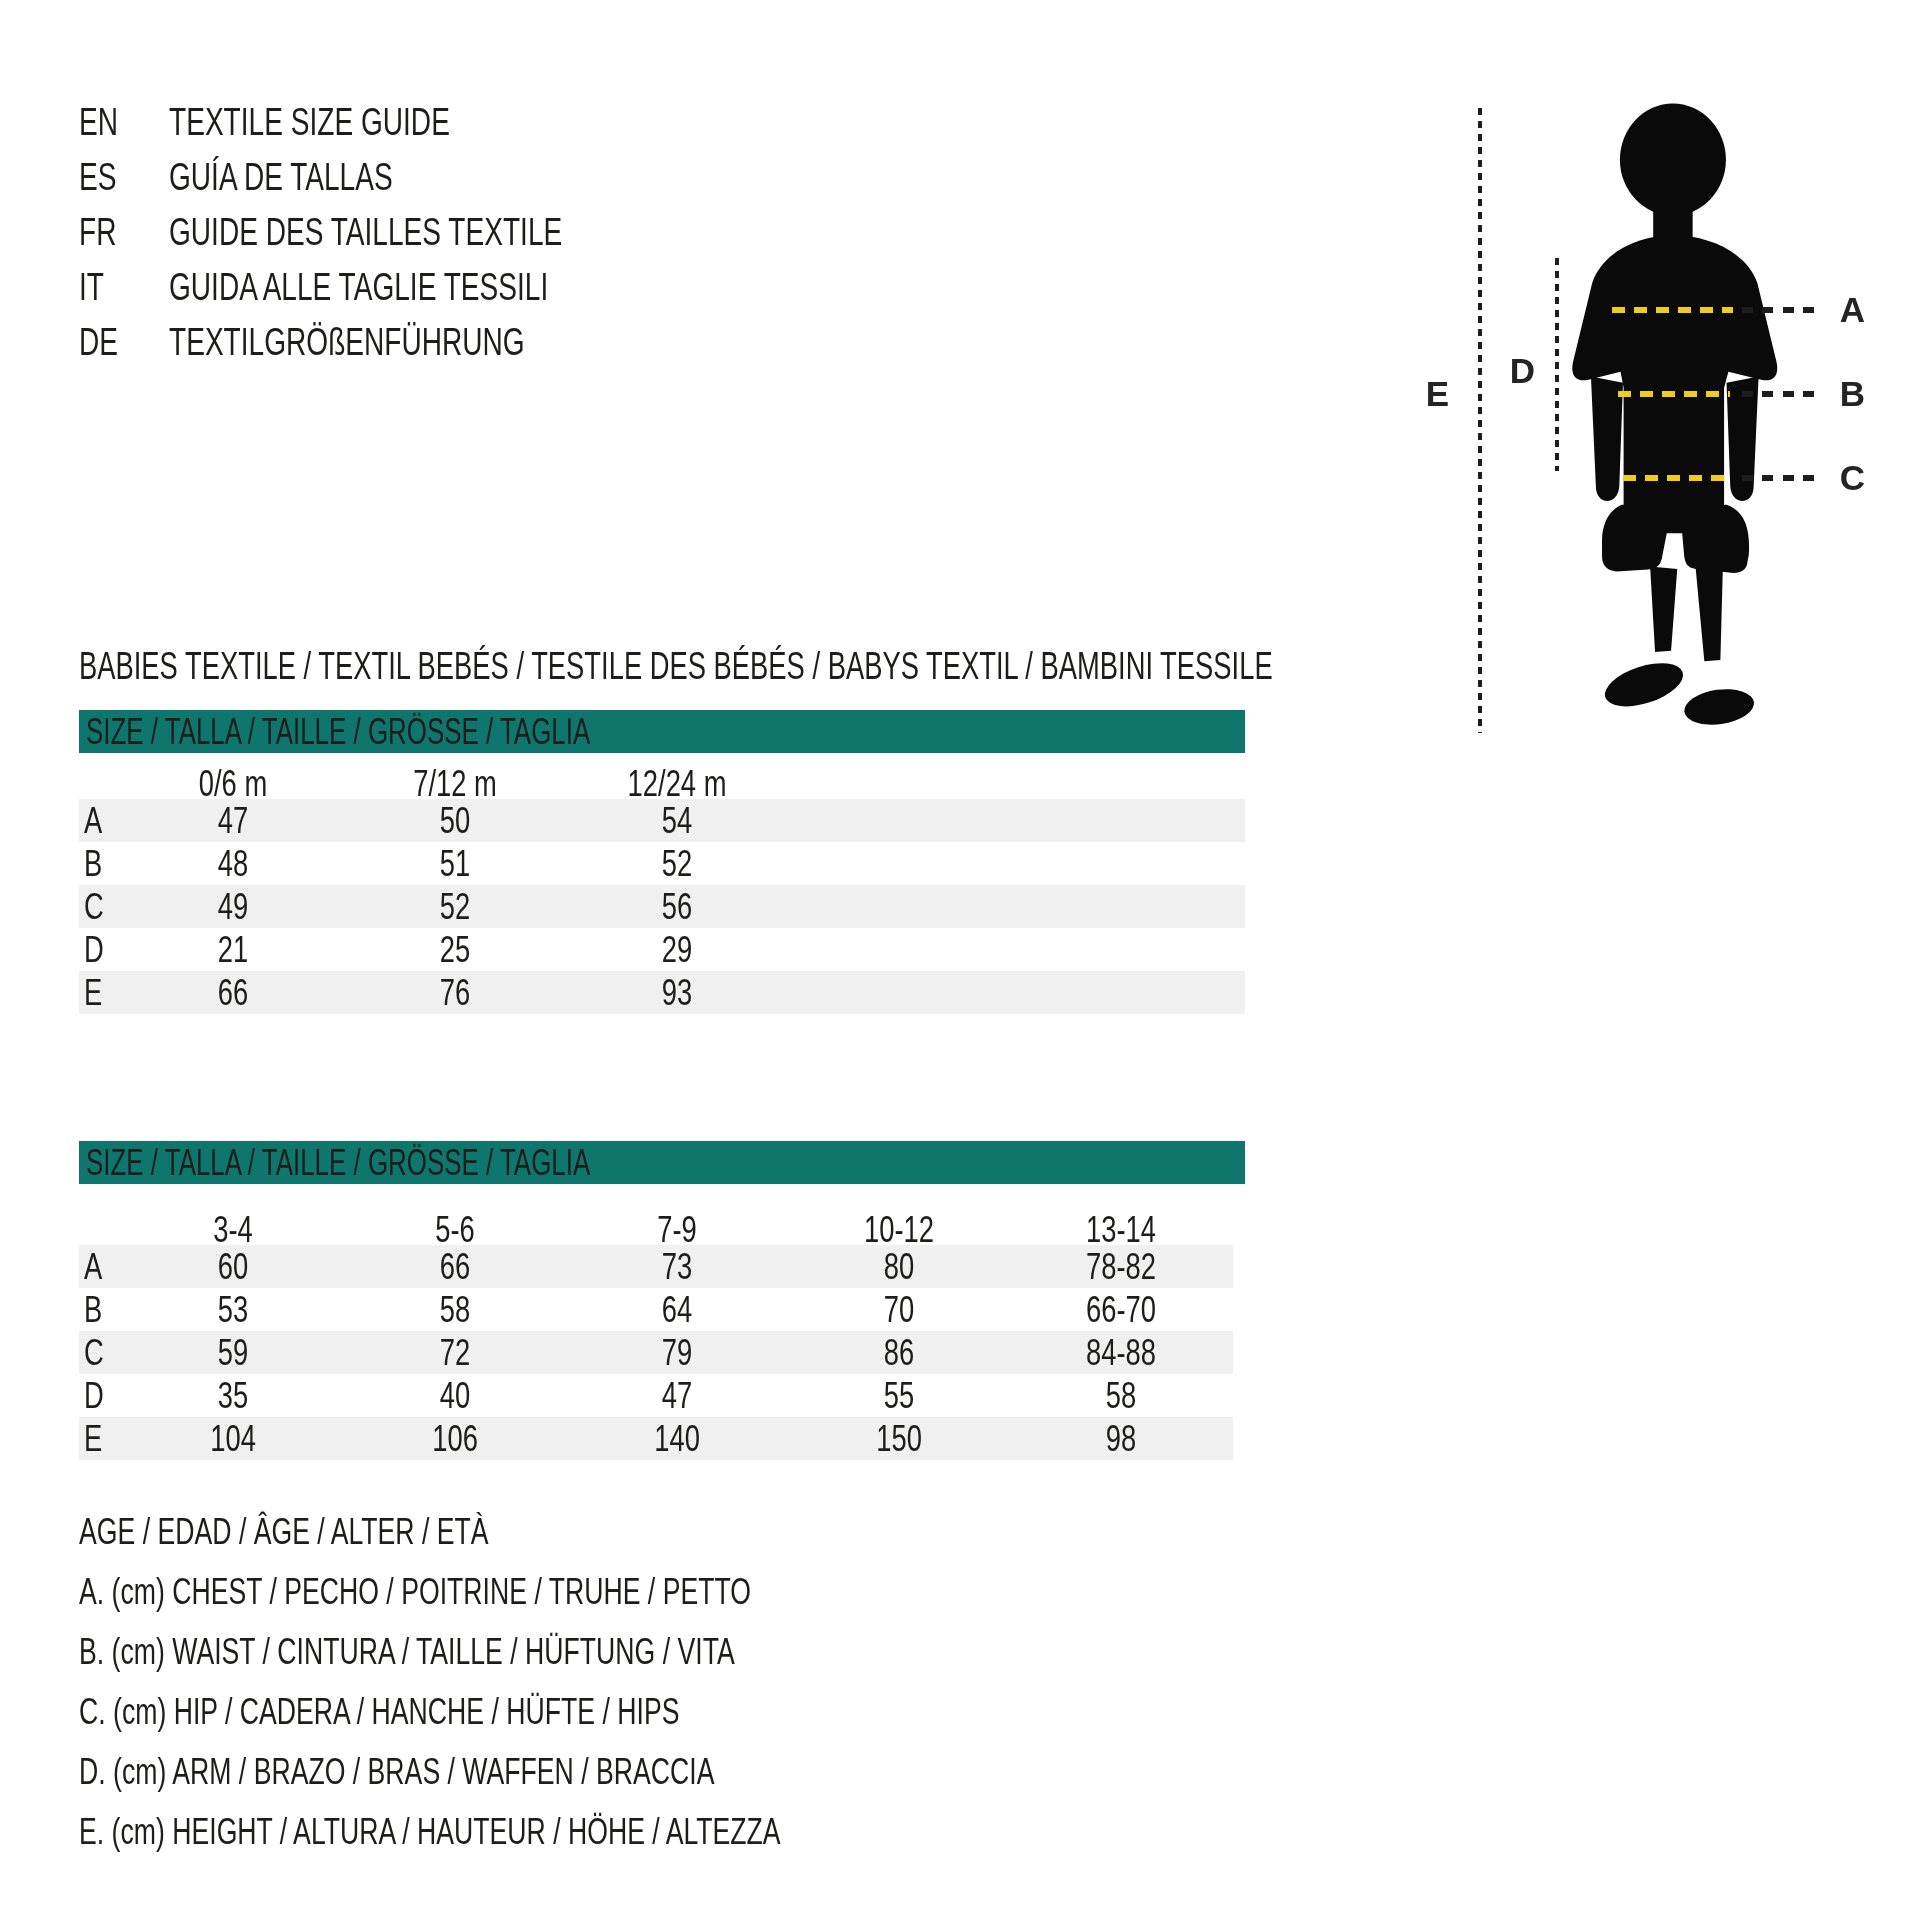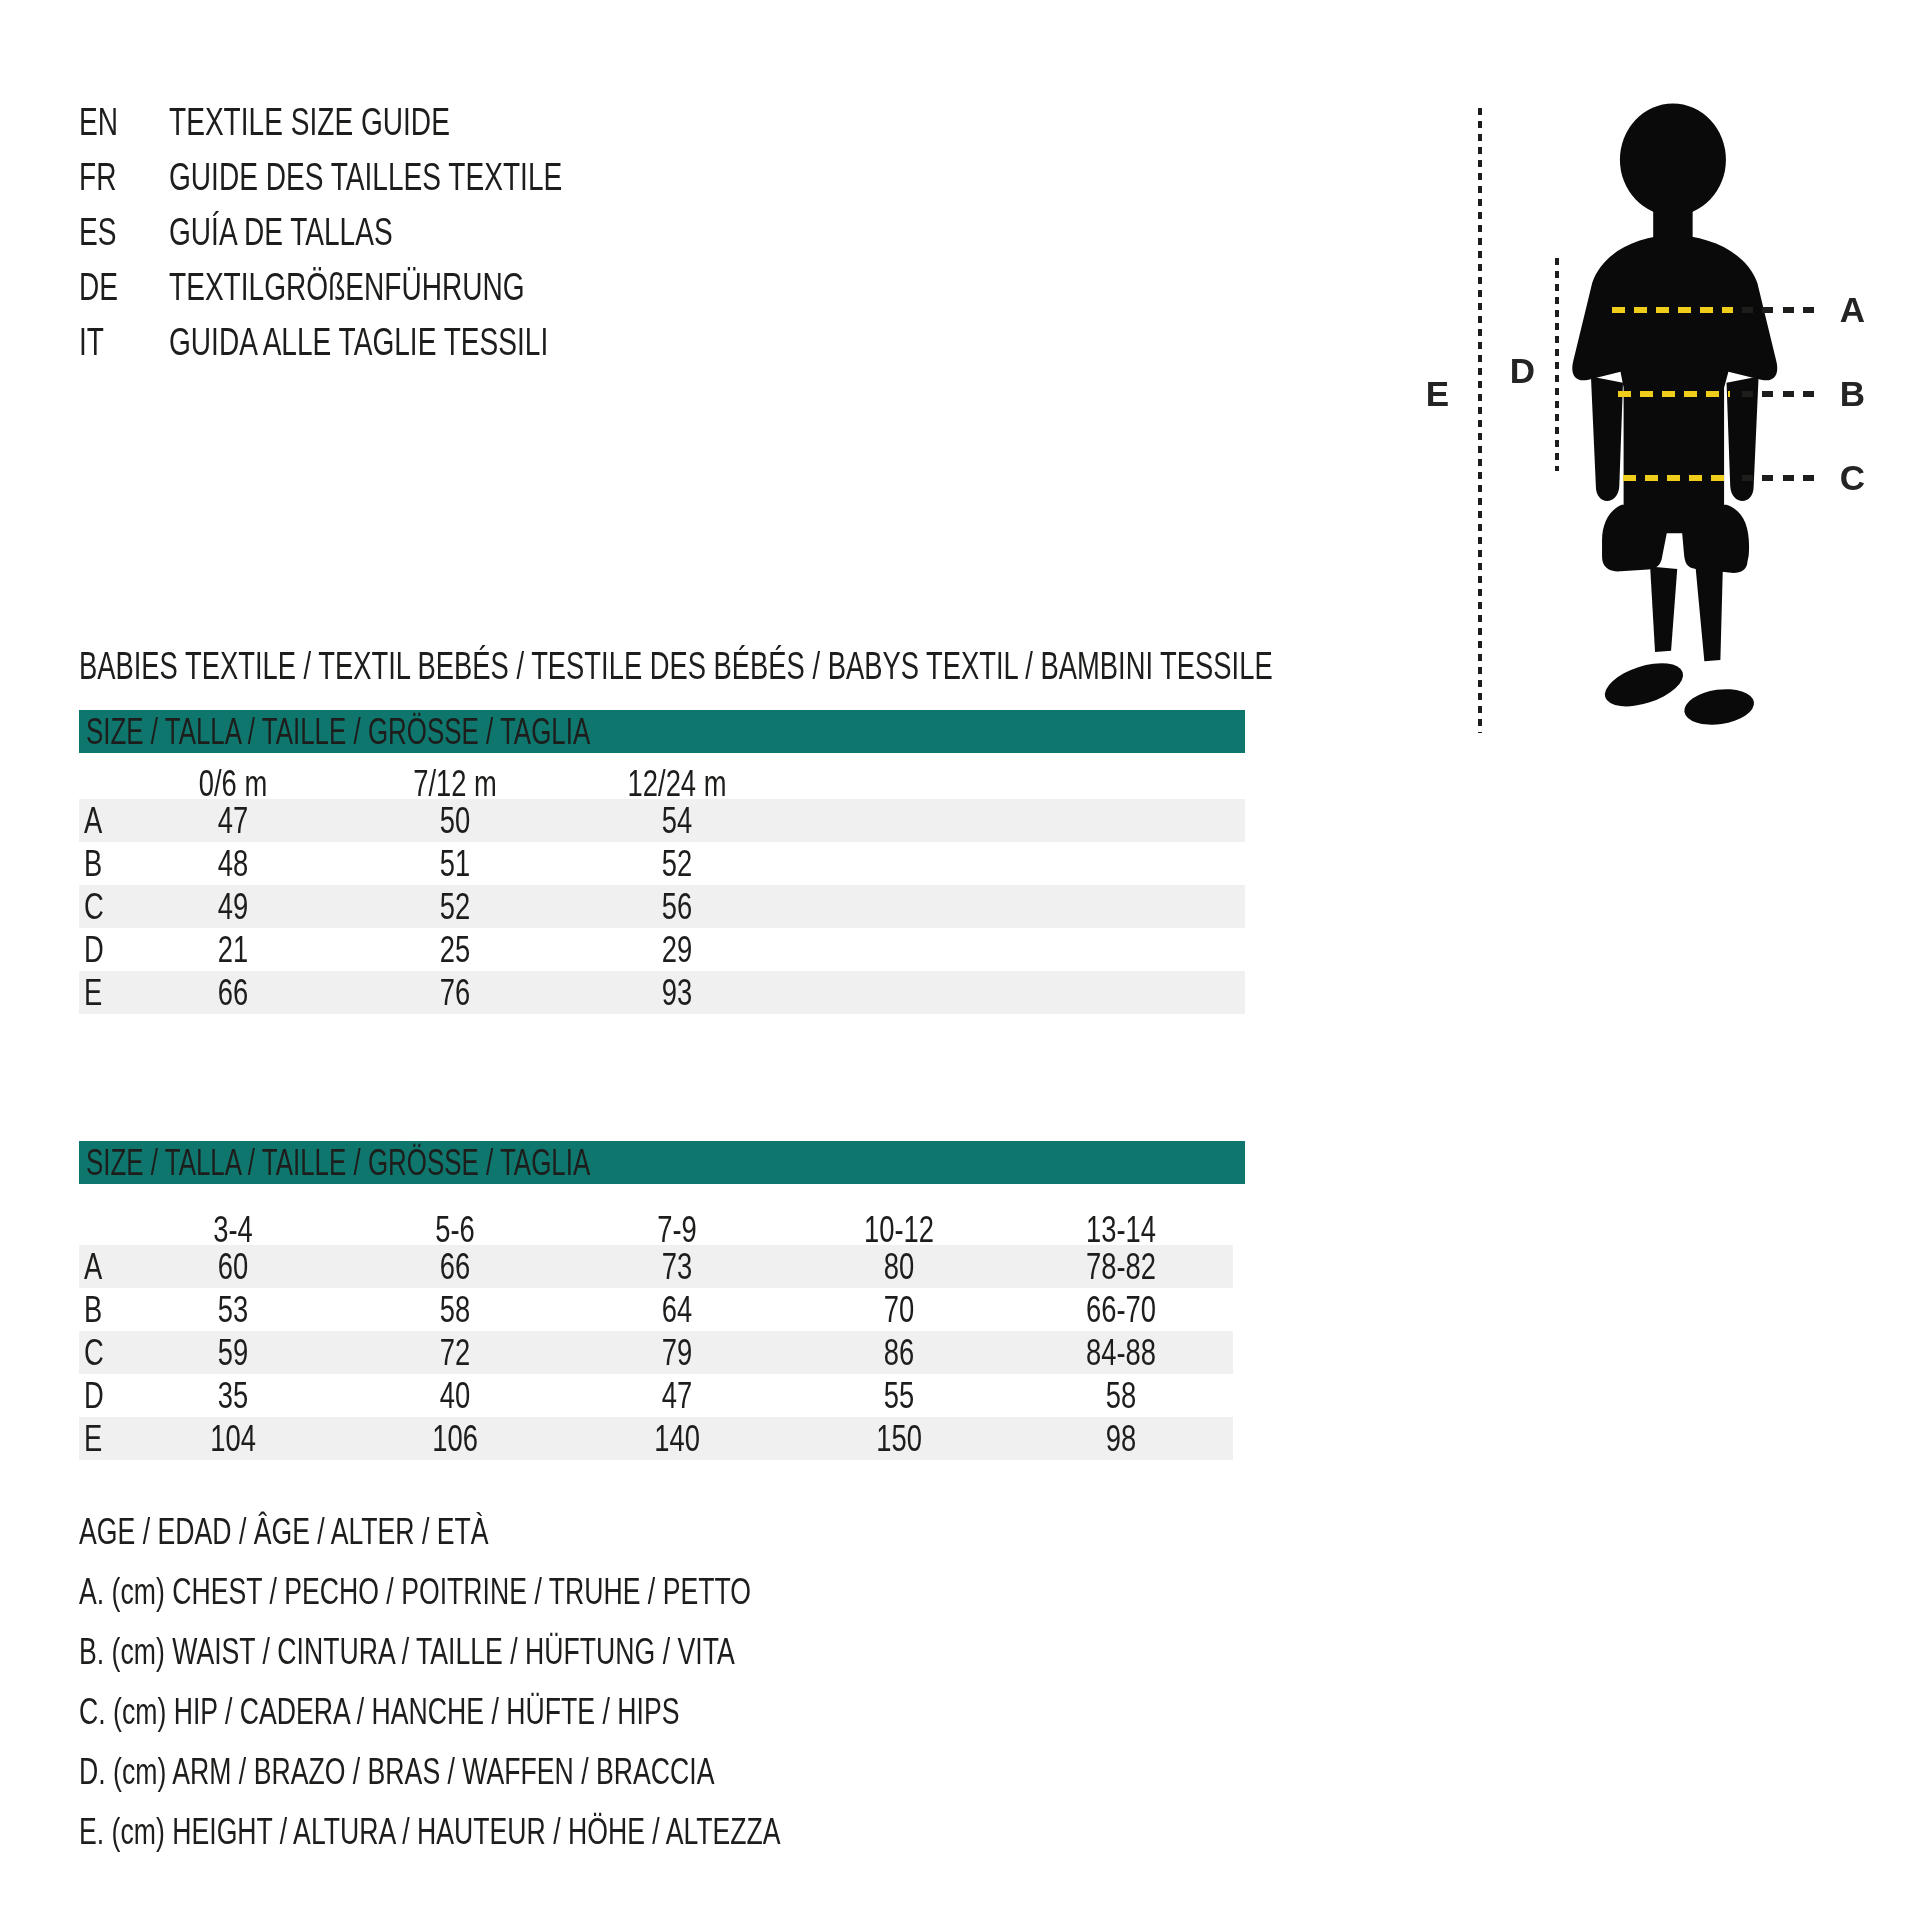--- a/index.html
+++ b/index.html
@@ -45,34 +45,34 @@
 <body>
 
 <div class="canvas">
 
   <div class="title-block">
     <div class="lang-row">
       <span class="lang-code"><span class="cx">EN</span></span>
       <span class="cx">TEXTILE SIZE GUIDE</span>
     </div>
     <div class="lang-row">
+      <span class="lang-code"><span class="cx">ES</span></span>
+      <span class="cx">GUÍA DE TALLAS</span>
+    </div>
+    <div class="lang-row">
       <span class="lang-code"><span class="cx">FR</span></span>
       <span class="cx">GUIDE DES TAILLES TEXTILE</span>
     </div>
     <div class="lang-row">
-      <span class="lang-code"><span class="cx">ES</span></span>
-      <span class="cx">GUÍA DE TALLAS</span>
+      <span class="lang-code"><span class="cx">IT</span></span>
+      <span class="cx">GUIDA ALLE TAGLIE TESSILI</span>
     </div>
     <div class="lang-row">
       <span class="lang-code"><span class="cx">DE</span></span>
       <span class="cx">TEXTILGRÖßENFÜHRUNG</span>
-    </div>
-    <div class="lang-row">
-      <span class="lang-code"><span class="cx">IT</span></span>
-      <span class="cx">GUIDA ALLE TAGLIE TESSILI</span>
     </div>
   </div>
 
   <div class="figure-area">
     <div class="vdots" style="left:92px;top:16px;height:625px;"></div>
     <div class="vdots" style="left:169px;top:166px;height:213px;"></div>
 
     <svg class="silhouette" width="222" height="641" viewBox="0 0 360 1040" aria-hidden="true">
       <g fill="#0a0a0a">
         <ellipse cx="175" cy="100" rx="86" ry="91"></ellipse>

